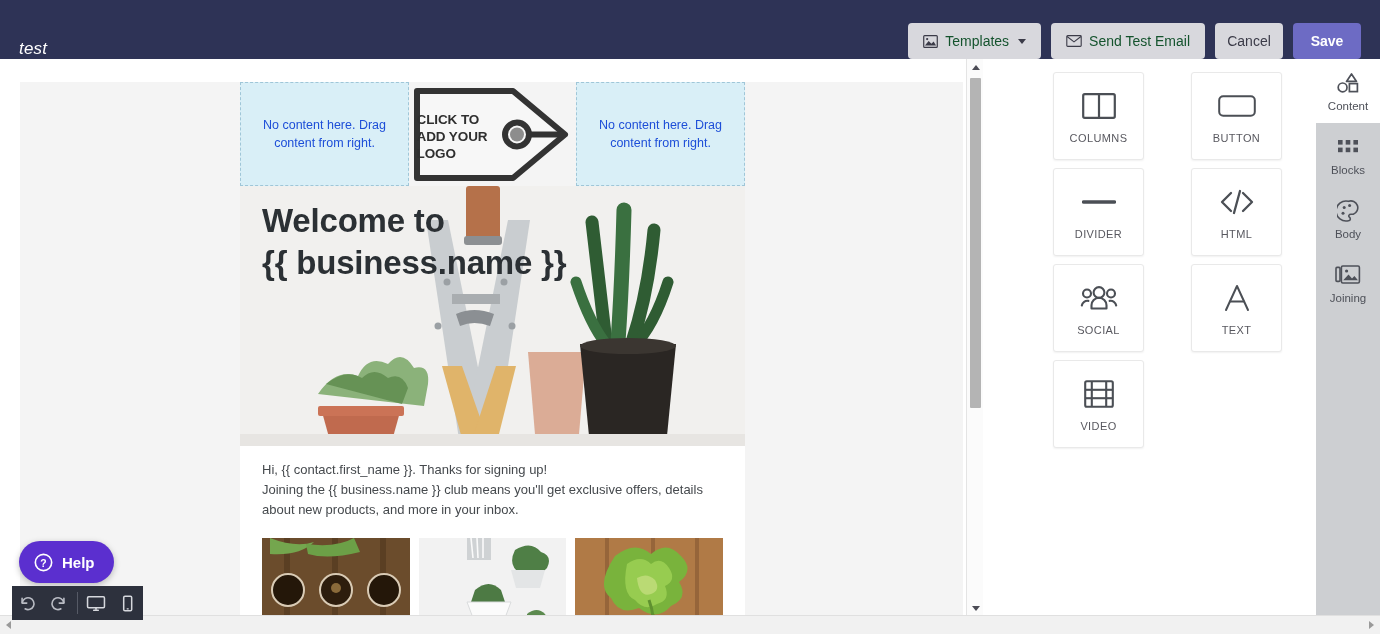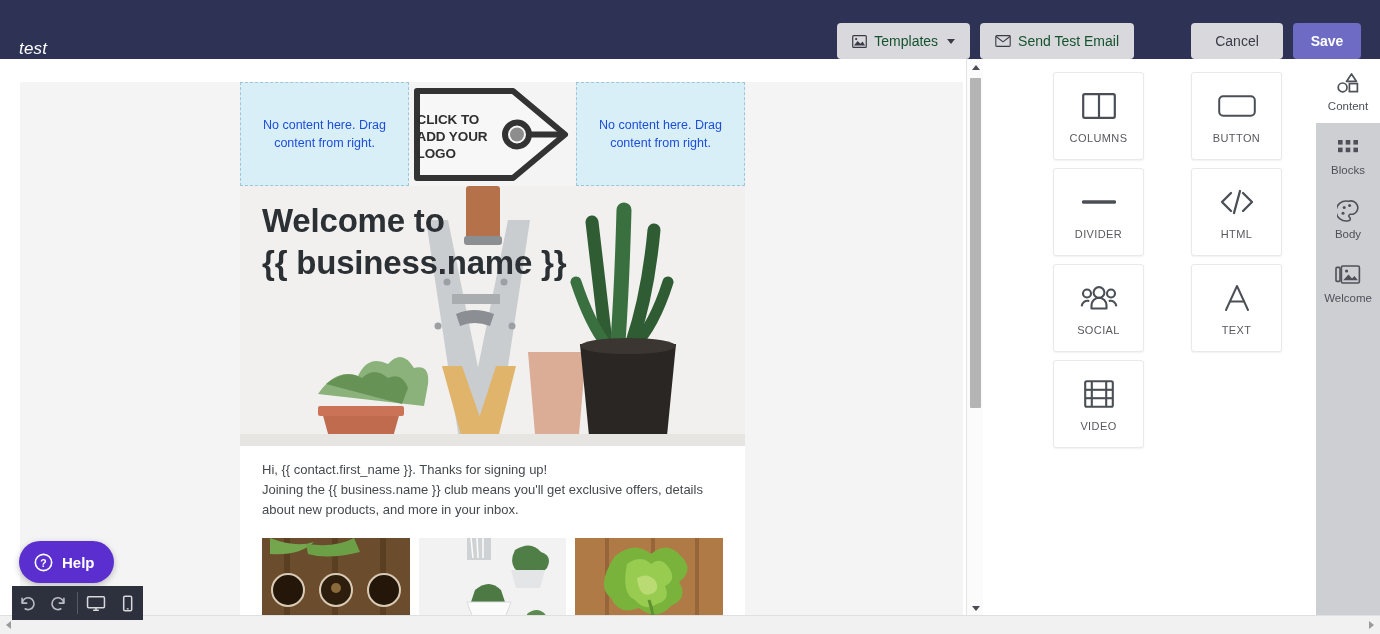--- a/index.html
+++ b/index.html
@@ -36,21 +36,21 @@
     border: 1px solid transparent;
     display: inline-flex; align-items: center; justify-content: center;
     gap: 7px;
     font-size: 14px;
     padding: 0 14px;
     cursor: pointer;
     white-space: nowrap;
     font-family: "Liberation Sans", sans-serif;
   }
   .btn-light { background: #d8d8dd; color: #14532d; }
-  .btn-cancel { background: #d8d8dd; color: #3b3b48; width: 92px; margin-left: 47px; }
+  .btn-cancel { background: #d8d8dd; color: #3b3b48; width: 68px; }
   .btn-save { background: #6d6bc4; color: #ffffff; width: 68px; font-weight: bold; }
   .caret {
     width: 0; height: 0;
     border-left: 4px solid transparent;
     border-right: 4px solid transparent;
     border-top: 5px solid #3b3b48;
     margin-left: 2px;
   }
   .icon-svg { display: block; }
 
@@ -587,21 +587,21 @@
 
     <div class="tab">
       <span class="tab-icon">
         <svg width="26" height="21" viewBox="0 0 26 21">
           <rect x="1" y="3.4" width="4" height="14" rx="1" fill="none" stroke="#4e5159" stroke-width="1.6"></rect>
           <rect x="6.4" y="2" width="18" height="17" rx="1.4" fill="none" stroke="#4e5159" stroke-width="1.6"></rect>
           <circle cx="11.6" cy="7" r="1.6" fill="#4e5159"></circle>
           <path d="M8.2 16.2 L13.5 10.6 L17 14.4 L19.4 12 L23 16.2 Z" fill="#4e5159"></path>
         </svg>
       </span>
-      <span class="tab-label">Welcome</span>
+      <span class="tab-label">Joining</span>
     </div>
   </div>
 
   <div class="hscroll">
     <div class="harrow">
         <span class="tri-h tri-left"></span>
       </div>
     <div style="flex:1"></div>
     <div class="harrow">
         <span class="tri-h tri-right"></span>

